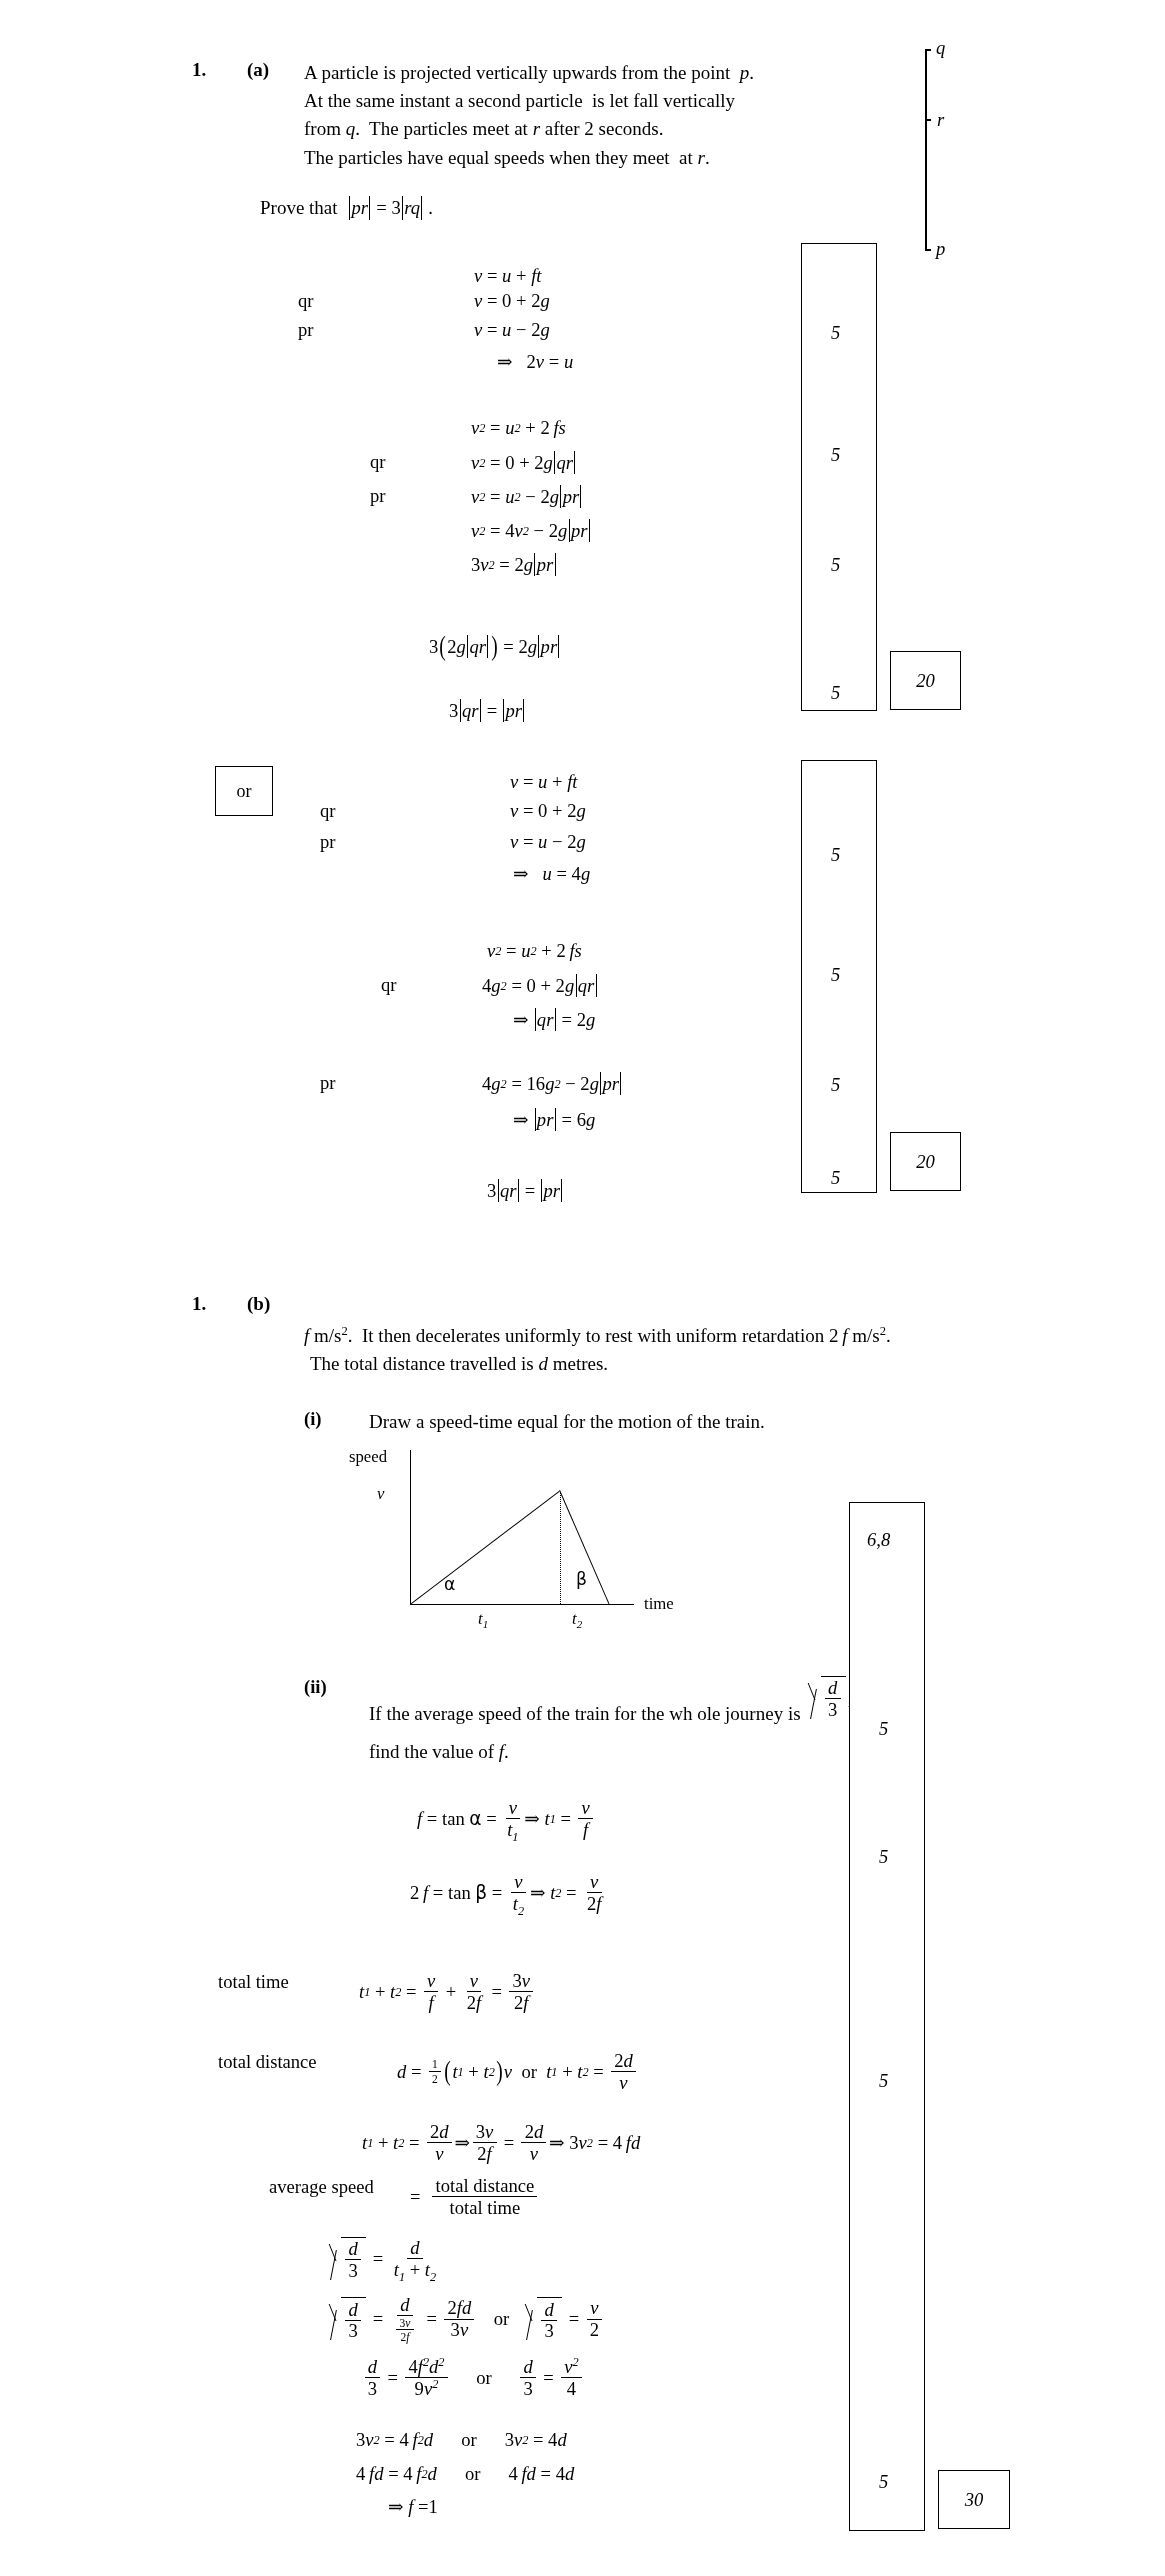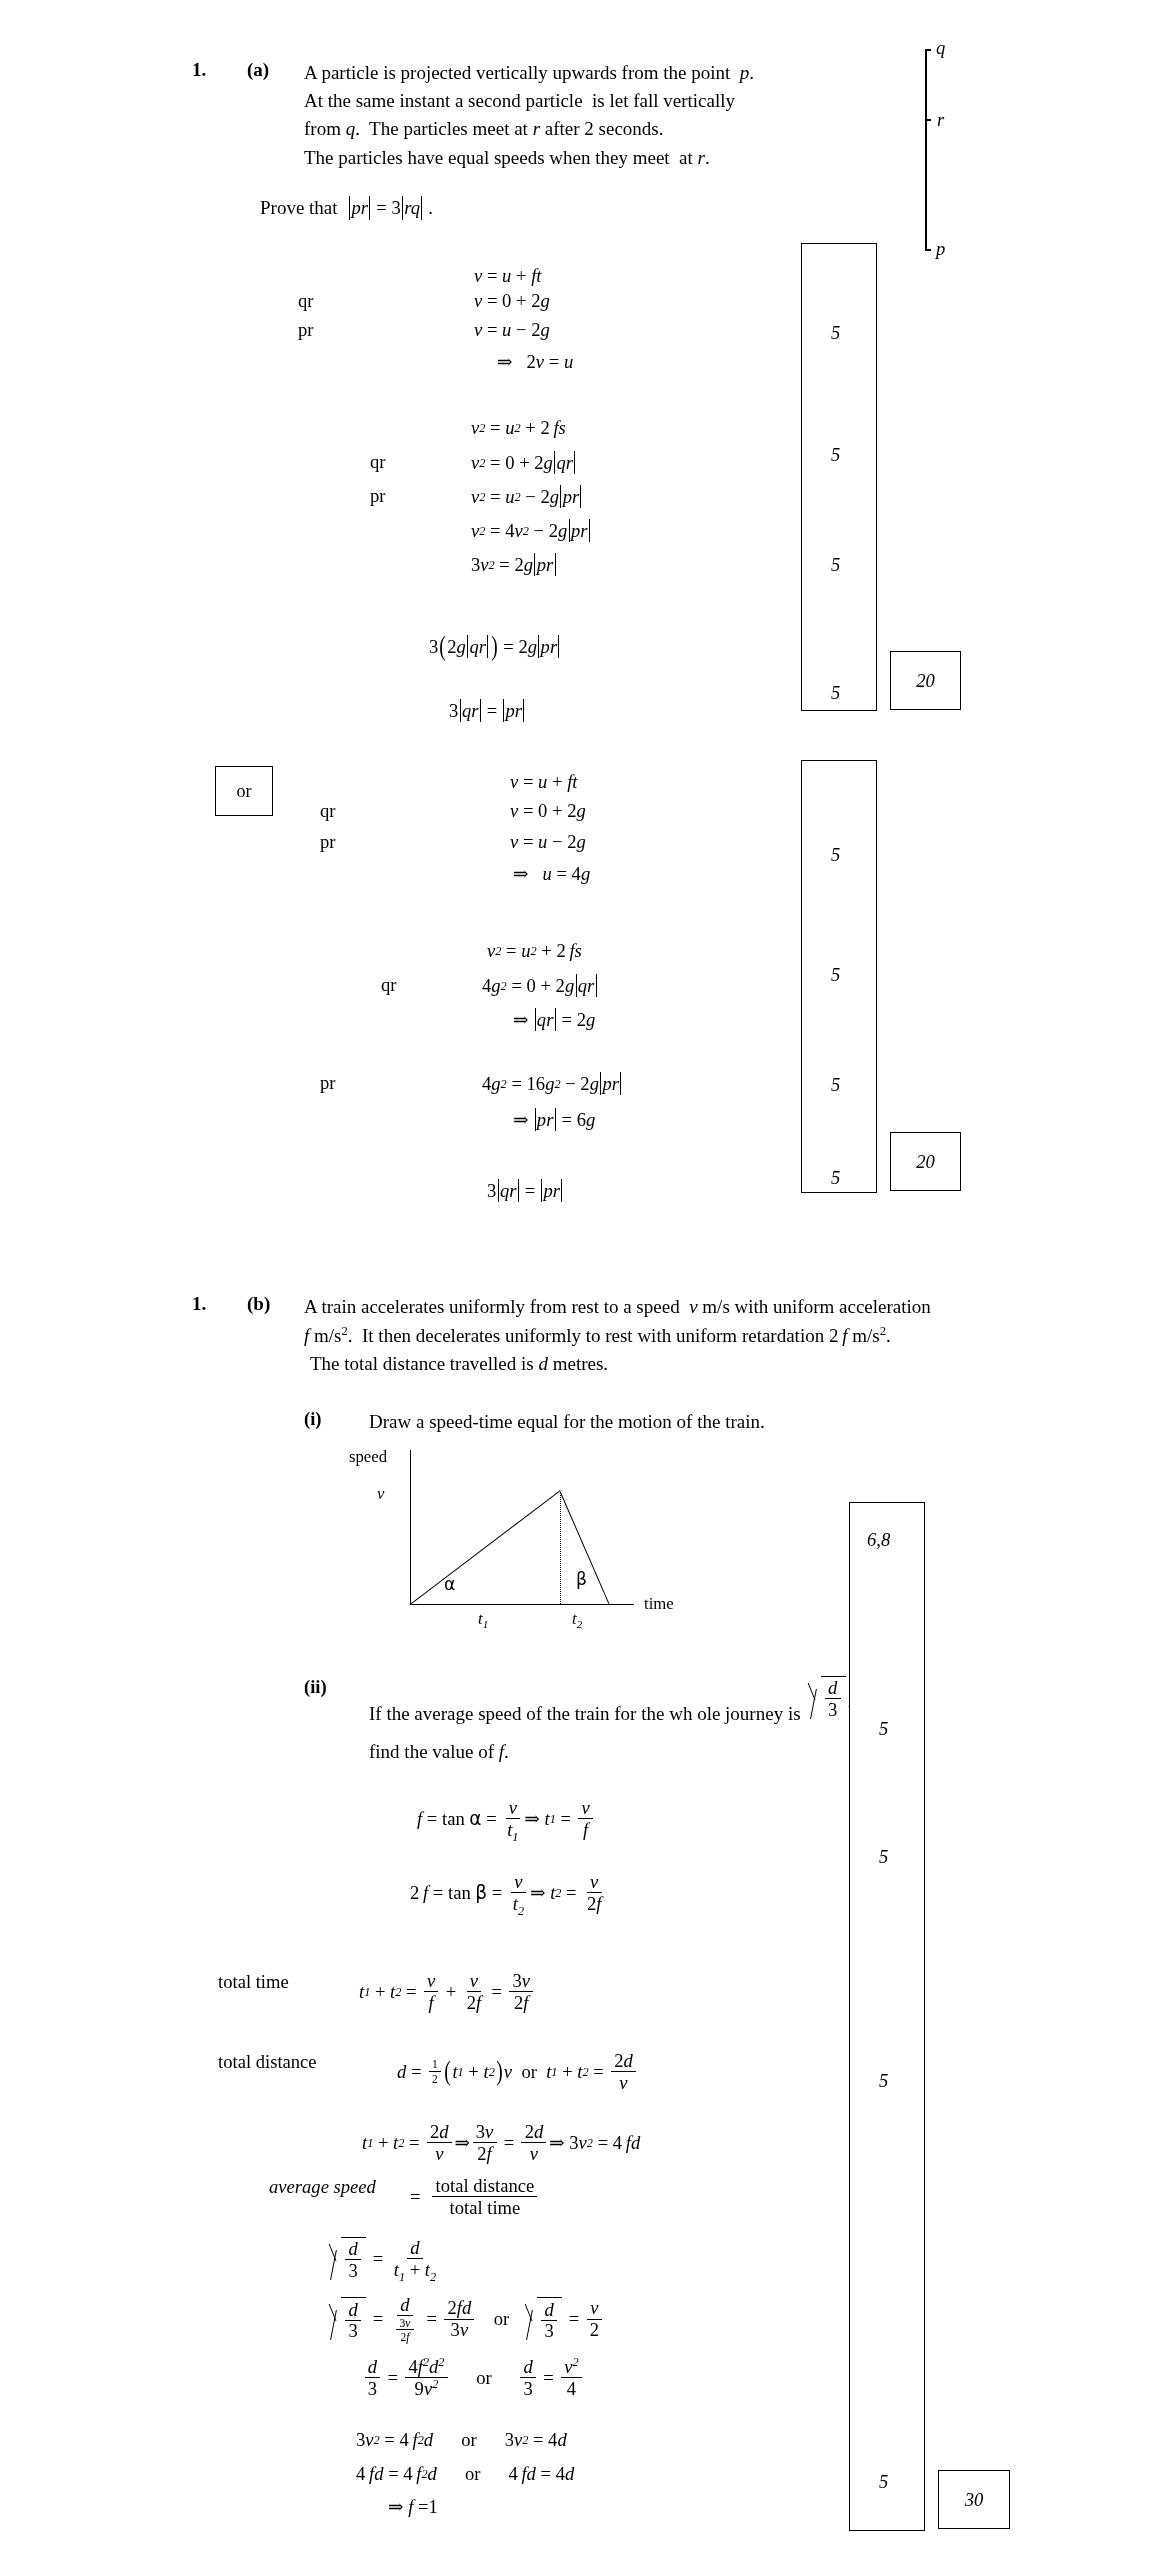--- a/index.html
+++ b/index.html
@@ -465,23 +465,20 @@
   <div class="markval" style="left:831px; top:964px;">5</div>
   <div class="markval" style="left:831px; top:1074px;">5</div>
   <div class="markval" style="left:831px; top:1167px;">5</div>
 
   <div class="abs totalbox" style="left:890px; top:1132px; width:71px; height:59px;">20</div>
 
   <div class="abs qnum" style="left:192px; top:1293px;">1.</div>
 
   <div class="abs partlabel" style="left:247px; top:1293px;">(b)</div>
 
-  <div class="abs bodytext" style="left:304px; top:1293px;">
-    <span>A train accelerates uniformly from rest to a speed&nbsp; </span><span class="it">v</span><span> m/s with uniform acceleration</span>
-  </div>
   <div class="abs bodytext" style="left:304px; top:1322px;">
     <span class="it">f</span><span>&nbsp;m/s</span><sup style="font-style:normal;font-size:.66em;vertical-align:super;line-height:0;">2</sup><span>.&nbsp; It then decelerates uniformly to rest with uniform retardation 2</span><span class="it"> f</span><span>&nbsp;m/s</span><sup style="font-style:normal;font-size:.66em;vertical-align:super;line-height:0;">2</sup><span>.</span>
   </div>
   <div class="abs bodytext" style="left:304px; top:1350px;margin-left:6px;">
     <span>The total distance travelled is </span><span class="it">d</span><span> metres.</span>
   </div>
 
   <div class="abs romanlabel" style="left:304px; top:1408px;">(i)</div>
   <div class="abs bodytext" style="left:369px; top:1408px;">Draw a speed-time equal for the motion of the train.</div>
 
@@ -644,21 +641,21 @@
         <span class="num"><span class="up">2</span><span class="it">d</span></span>
         <span class="den it">v</span>
       </span>
     <span class="up">⇒&nbsp;3</span>
       <span class="it">v</span>
       <sup class="ex">2</sup>
       <span class="up">&nbsp;=&nbsp;4</span>
       <span class="it"> fd</span>
   </div>
 
-  <div class="abs mathlabel" style="left:269px; top:2176px;font-style:italic;">average speed</div>
+  <div class="abs mathlabel" style="left:269px; top:2176px;">average speed</div>
   <div class="abs math" style="left:410px; top:2176px;">
     <span class="up">=&nbsp;&nbsp;</span>
     <span class="frac">
       <span class="num up">total distance</span>
       <span class="den up">total time</span>
     </span>
   </div>
 
   <div class="abs math" style="left:330px; top:2237px;">
     <span class="sqrt">

